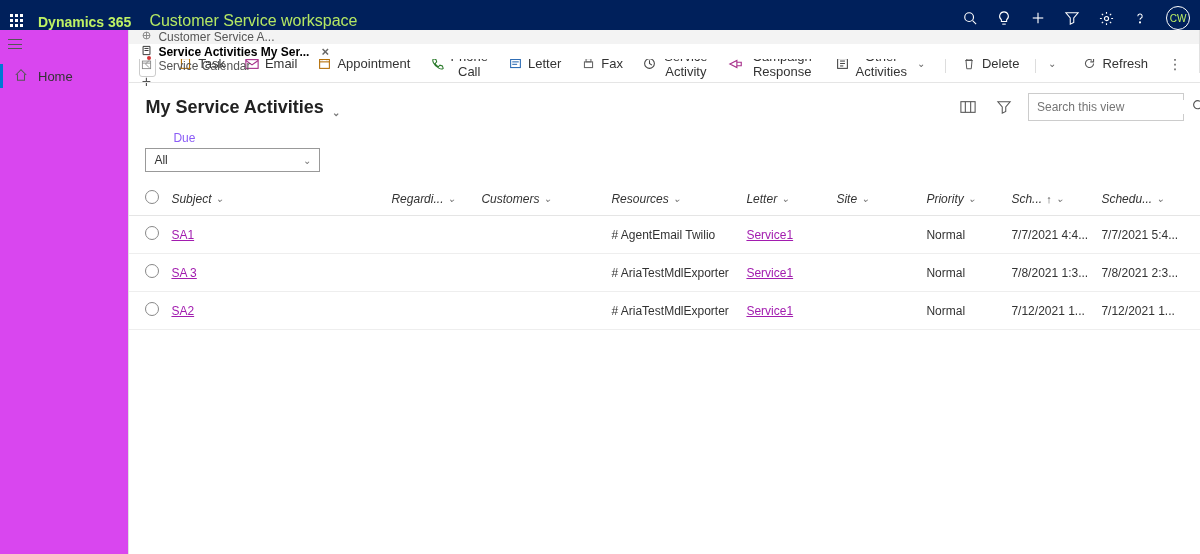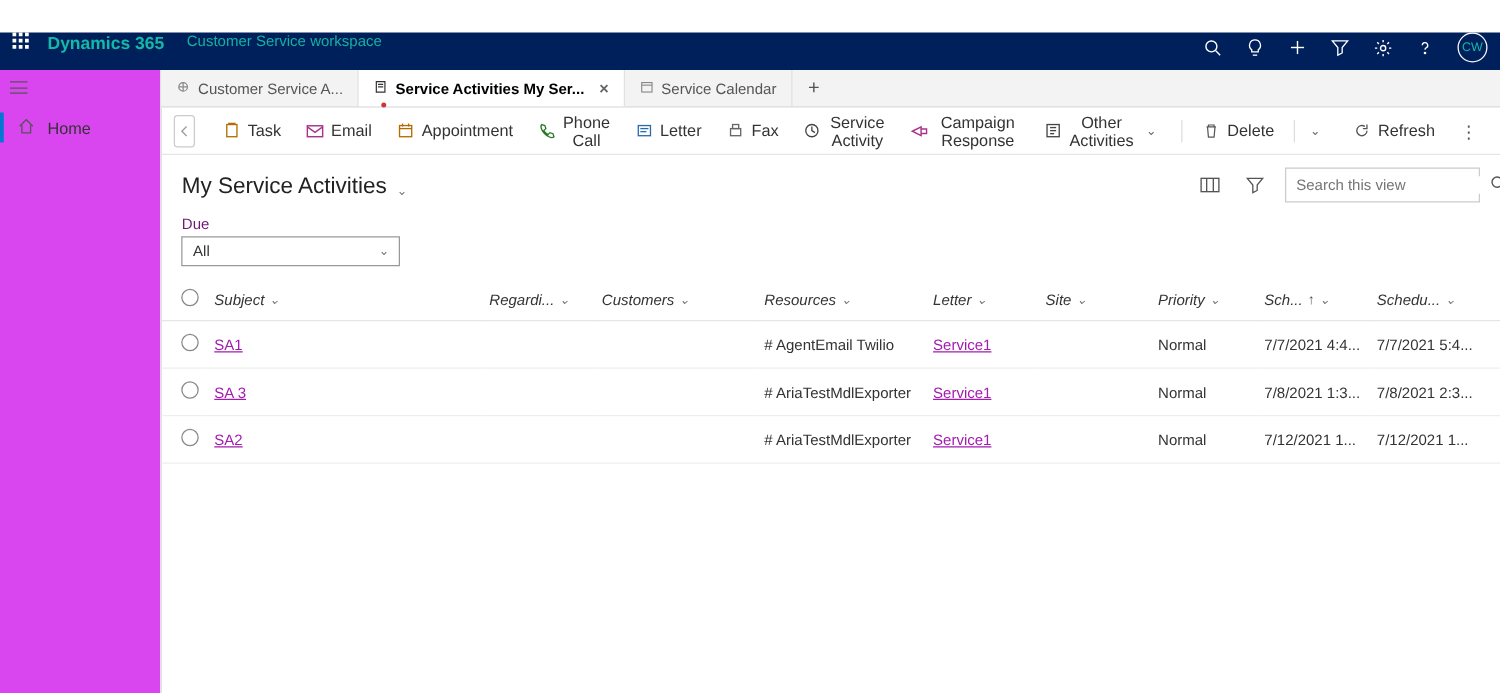--- a/index.html
+++ b/index.html
@@ -1,67 +1,67 @@
 <!DOCTYPE html>
 <html><head>
 <meta charset="utf-8">
 <style>
   * { box-sizing: border-box; margin: 0; padding: 0; }
   body { font-family: "Segoe UI", Arial, sans-serif; font-size: 13px; color: #333; background: #fff; width: 1200px; }
   
   
-  .topbar { height: 30px; background: #00205b; color: #14b8a6; display: flex; align-items: flex-start; padding: 0 10px; margin-top: 26px; }
+  .topbar { height: 30px; background: #00205b; color: #bef264; display: flex; align-items: flex-end; padding: 0 10px; }
   .waffle { width: 16px; height: 16px; display: grid; grid-template-columns: repeat(3,3px); grid-template-rows: repeat(3,3px); gap: 2px; margin-right: 12px; }
   .waffle span { background: #fff; }
   .brand { font-weight: 600; font-size: 14px; margin-right: 18px; }
-  .workspace { font-size: 12px; opacity: .95; }
+  .workspace { font-size: 16px; opacity: .95; }
   .topbar-right { margin-left: auto; display: flex; align-items: center; gap: 18px; }
   .topbar-right .ticon { width: 16px; height: 16px; display:flex; align-items:center; justify-content:center; cursor:pointer; }
   .avatar { width: 24px; height: 24px; border: 1px solid #fff; border-radius: 50%; display:flex; align-items:center; justify-content:center; font-size:10px; }
   
   
   .layout { display: flex; height: 524px; }
   .sidepanel { width: 153px; background: #d946ef; border-right: 1px solid #e1e1e1; }
   .hamburger { width: 30px; height: 28px; display:flex; align-items:center; justify-content:center; cursor:pointer; }
   .hamburger-lines { width:14px; height:10px; display:flex; flex-direction:column; justify-content:space-between; }
   .hamburger-lines span { height:1px; background:#555; }
   .side-item { height: 36px; display:flex; align-items:center; padding-left:14px; gap:10px; cursor:pointer; font-size:13px; color:#333; position:relative; }
   .side-item.active::before { content:""; position:absolute; left:0; top:6px; bottom:6px; width:3px; background:#0078d4; }
   
   .main { flex:1; display:flex; flex-direction:column; }
   
   
-  .tabstrip { height: 30px; background:#f3f3f3; border-bottom:1px solid #ddd; display:flex; align-items:stretch; }
+  .tabstrip { height: 15px; background:#f3f3f3; border-bottom:1px solid #ddd; display:flex; align-items:stretch;flex-direction:column; }
   .tab { display:flex; align-items:center; padding:0 12px; gap:6px; font-size:12px; color:#555; cursor:pointer; border-right:1px solid #e1e1e1; position:relative; }
   .tab.active { background:#fff; color:#000; font-weight:600; }
   .tab.active::after { content:""; position:absolute; left:18px; bottom:-1px; width:4px; height:4px; border-radius:50%; background:#d13438; }
   .tab .close { margin-left:6px; font-size:13px; color:#666; }
   .tab-add { width:34px; display:flex; align-items:center; justify-content:center; font-size:16px; color:#555; cursor:pointer; }
   
   
   .cmdbar { height: 38px; border-bottom:1px solid #e5e5e5; display:flex; align-items:center; padding:0 10px; gap:4px; }
   .back-btn { width:26px; height:26px; border:1px solid #ccc; border-radius:3px; display:flex; align-items:center; justify-content:center; font-size:12px; color:#777; margin-right:10px; cursor:pointer; }
   .cmd { display:flex; align-items:center; gap:6px; padding:4px 8px; font-size:13px; color:#333; cursor:pointer; border-radius:2px;text-align:center; }
   .cmd .ci { width:14px; height:14px; display:flex; align-items:center; justify-content:center; flex-shrink:0; }
   .sep { width:1px; height:18px; background:#ddd; margin:0 4px; }
   .chev-sm { font-size:10px; color:#666; padding:0 4px; }
   .overflow { font-size:14px; color:#555; padding:0 8px; cursor:pointer; }
   
   
   .viewhead { display:flex; align-items:center; padding: 10px 16px 4px 16px; }
-  .viewtitle { font-size:18px; font-weight:400; color:#222; display:flex; align-items:flex-end; gap:8px; cursor:pointer; }
+  .viewtitle { font-size:18px; font-weight:700; color:#222; display:flex; align-items:flex-end; gap:8px; cursor:pointer; }
   .vh-right { margin-left:auto; display:flex; align-items:center; gap:12px; }
   .iconbtn { width:24px; height:24px; display:flex; align-items:center; justify-content:center; cursor:pointer; color:#555; }
   .searchbox { width:156px; height:28px; border:1px solid #ccc; display:flex; align-items:center; padding:0 8px; font-size:12px; color:#666; }
   .searchbox input { border:none; outline:none; flex:1; font-size:12px; }
   .searchbox .mag { color:#555; }
   
   
   .filters { padding: 6px 16px 10px 16px; }
-  .filter-label { font-size:12px; color:#701a75; margin-bottom:3px; }
+  .filter-label { font-size:12px; color:#8b5cf6; margin-bottom:3px;margin-left:28px; }
   .filter-select { width:175px; height:24px; border:1px solid #999; display:flex; align-items:center; justify-content:space-between; padding:0 8px; font-size:12px; cursor:pointer; }
   
   
   .grid { width:100%; border-collapse:collapse; }
   .grid th { text-align:left; font-weight:400; font-size:12px; color:#333; padding:8px 6px; border-bottom:1px solid #e5e5e5;font-style:italic; }
   .grid td { font-size:12px; padding:10px 6px; border-bottom:1px solid #eee; vertical-align:middle; }
   .grid .selcol { width:36px; text-align:center; }
   .radio { width:14px; height:14px; border:1px solid #888; border-radius:50%; display:inline-block; }
   .col-hdr { display:flex; align-items:center; gap:4px; cursor:pointer; }
   .linkcell { color:#a21caf; text-decoration:underline; cursor:pointer; }

